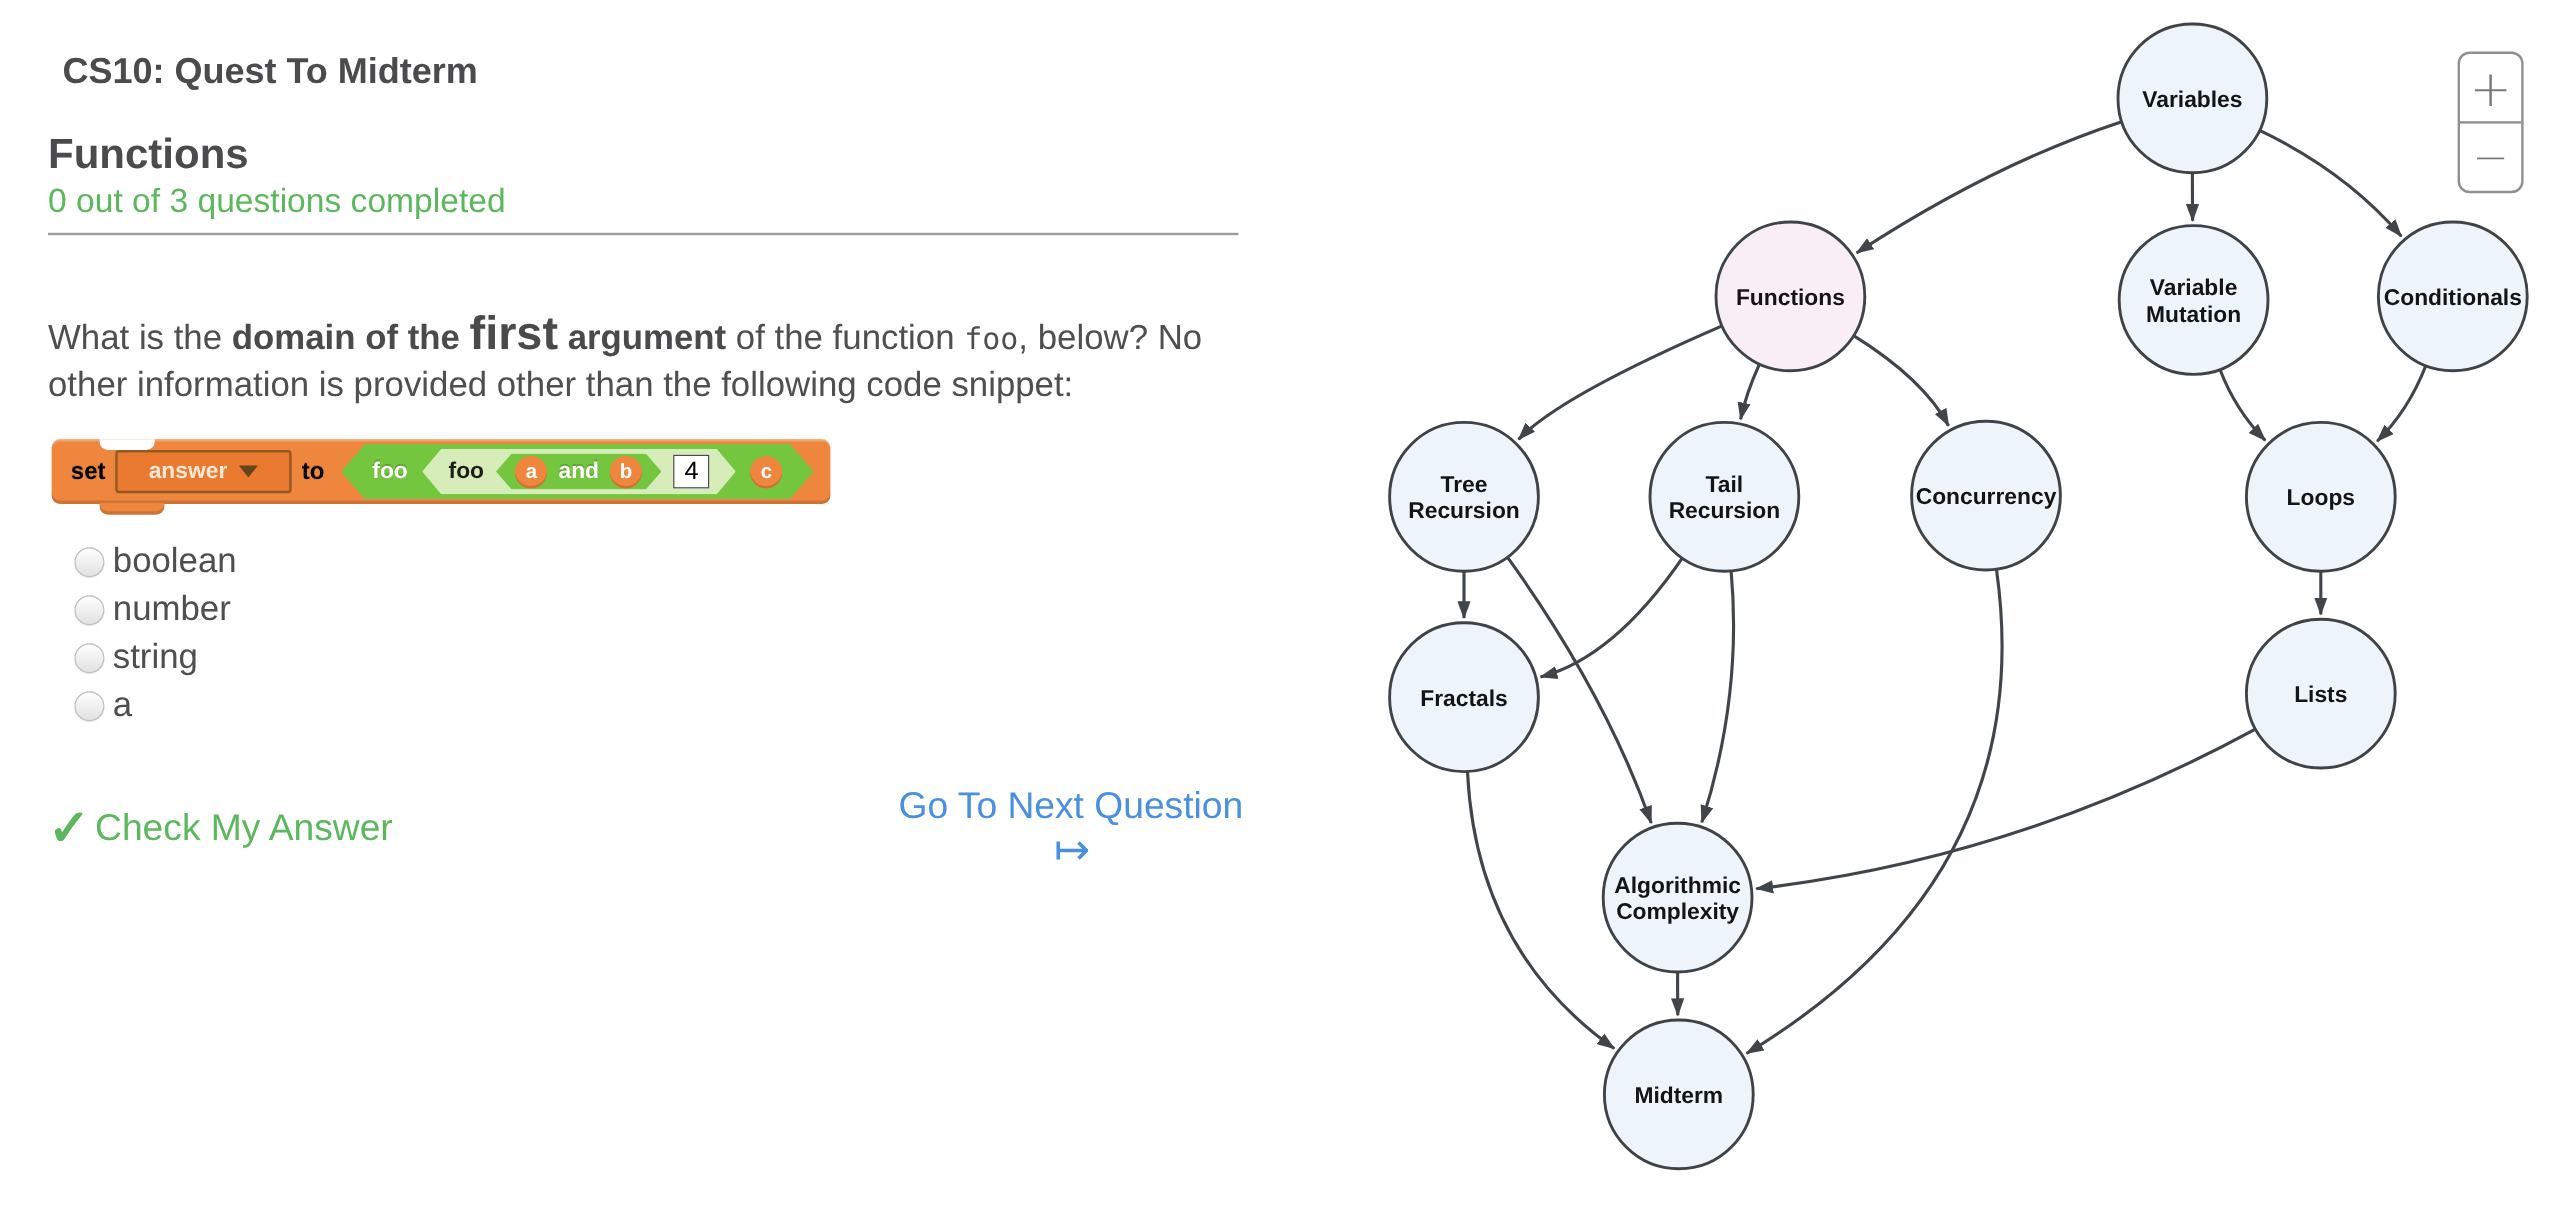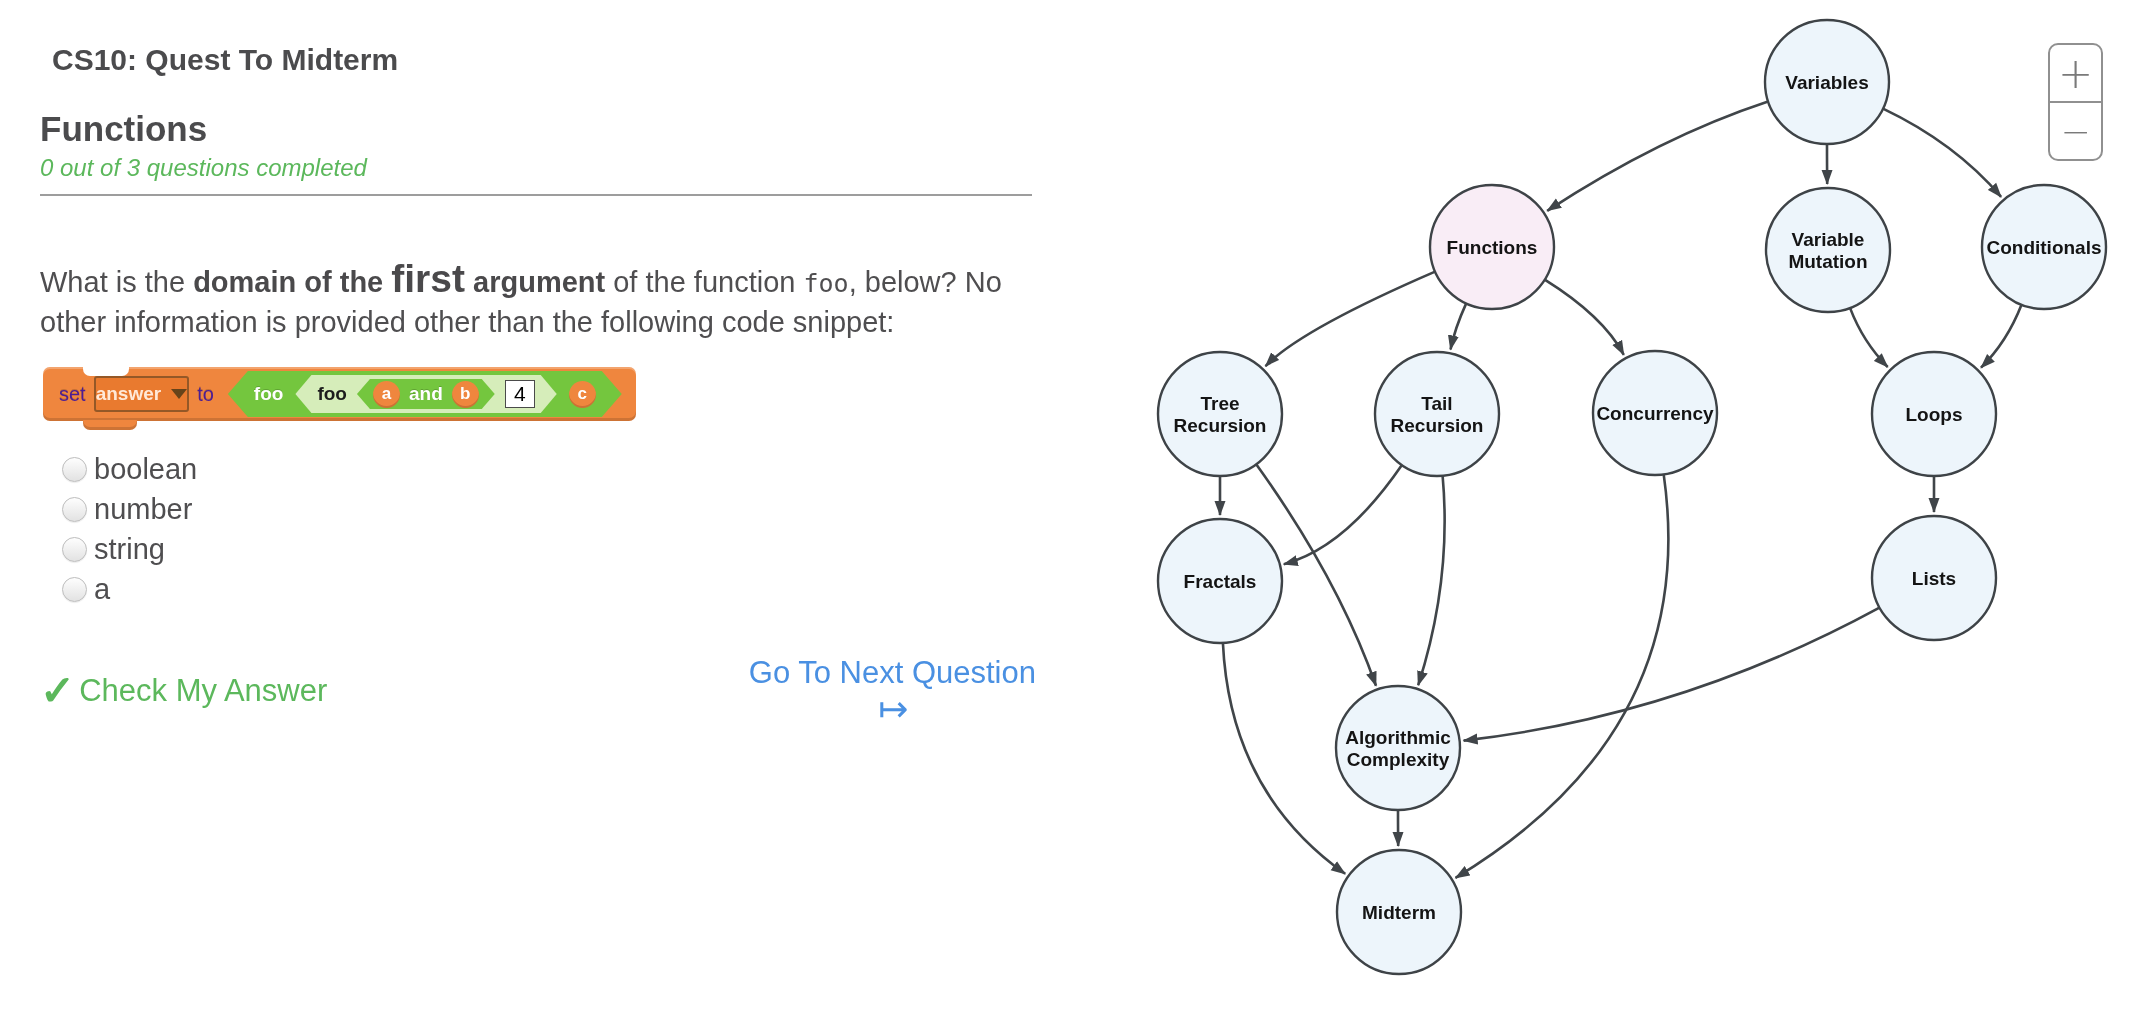--- a/index.html
+++ b/index.html
@@ -5,39 +5,39 @@
   html,body{margin:0;padding:0;}
   body{
     width:2142px;height:1025px;position:relative;overflow:hidden;
     background:#ffffff;font-family:"Liberation Sans",sans-serif;
   }
 
   
   .left-panel{position:absolute;left:40px;top:0;width:1000px;}
   .course-title{font-size:30px;font-weight:bold;color:#4b4b4d;margin:42px 0 0 12px;line-height:36px;}
   .topic-title{font-size:35px;font-weight:bold;color:#4b4b4d;margin:30px 0 0 0;line-height:42px;}
-  .progress{font-size:24px;color:#5cb85c;line-height:36px;margin:0;font-style:italic;}
+  .progress{font-size:28px;color:#5cb85c;line-height:36px;margin:0;}
   .divider{border:none;border-top:2px solid #9d9d9d;margin:8px 0 0 0;width:992px;}
 
   .question{margin-top:64px;font-size:29px;line-height:38px;color:#4f4e50;width:1000px;}
   .question .b{font-weight:bold;color:#4a494b;}
   .question .big{font-size:39px;font-weight:bold;color:#4a494b;}
   .question .code{font-family:"DejaVu Sans Mono",monospace;font-size:25px;}
 
   
   .snap{position:relative;margin-top:26px;margin-left:3px;display:inline-flex;align-items:center;
         height:54px;padding:0 14px 0 8px;background:#ef863e;border-radius:7px;
         box-shadow:inset 0 -3px 0 rgba(0,0,0,.14), inset 0 2px 0 rgba(255,255,255,.25);}
   .snap::before{content:"";position:absolute;top:0;left:40px;width:46px;height:9px;
         background:#ffffff;border-radius:0 0 7px 7px;}
   .snap::after{content:"";position:absolute;bottom:-9px;left:40px;width:54px;height:10px;
         background:#ef863e;border-radius:0 0 7px 7px;box-shadow:inset 0 -3px 0 rgba(0,0,0,.14);}
-  .kw{color:#4c1d95;font-weight:normal;font-size:20px;padding:0 8px;text-shadow:0 -1px 0 rgba(0,0,0,.18);}
+  .kw{color:#000000;font-weight:bold;font-size:20px;padding:0 8px;text-shadow:0 -1px 0 rgba(0,0,0,.18);}
   .dd{display:inline-flex;align-items:center;gap:10px;background:#e97a2f;border:2px solid #945827;
-      border-radius:3px;padding:2px 0;height:28px;}
+      border-radius:3px;padding:2px 26px;height:28px;}
   .dd .dd-label{color:#ffe9d8;font-weight:bold;font-size:19px;}
   .caret{width:0;height:0;border-left:8px solid transparent;border-right:8px solid transparent;
       border-top:10px solid #66431a;}
   .hex{display:inline-flex;align-items:center;}
   .hex-outer{background:#74c63e;height:46px;padding:0 26px;gap:12px;margin-left:6px;
       clip-path:polygon(20px 0,calc(100% - 20px) 0,100% 50%,calc(100% - 20px) 100%,20px 100%,0 50%);}
   .hex-light{background:#d6edba;height:38px;padding:0 22px;gap:10px;
       clip-path:polygon(16px 0,calc(100% - 16px) 0,100% 50%,calc(100% - 16px) 100%,16px 100%,0 50%);}
   .hex-and{background:#74c63e;height:30px;padding:0 16px;gap:9px;
       clip-path:polygon(13px 0,calc(100% - 13px) 0,100% 50%,calc(100% - 13px) 100%,13px 100%,0 50%);}

